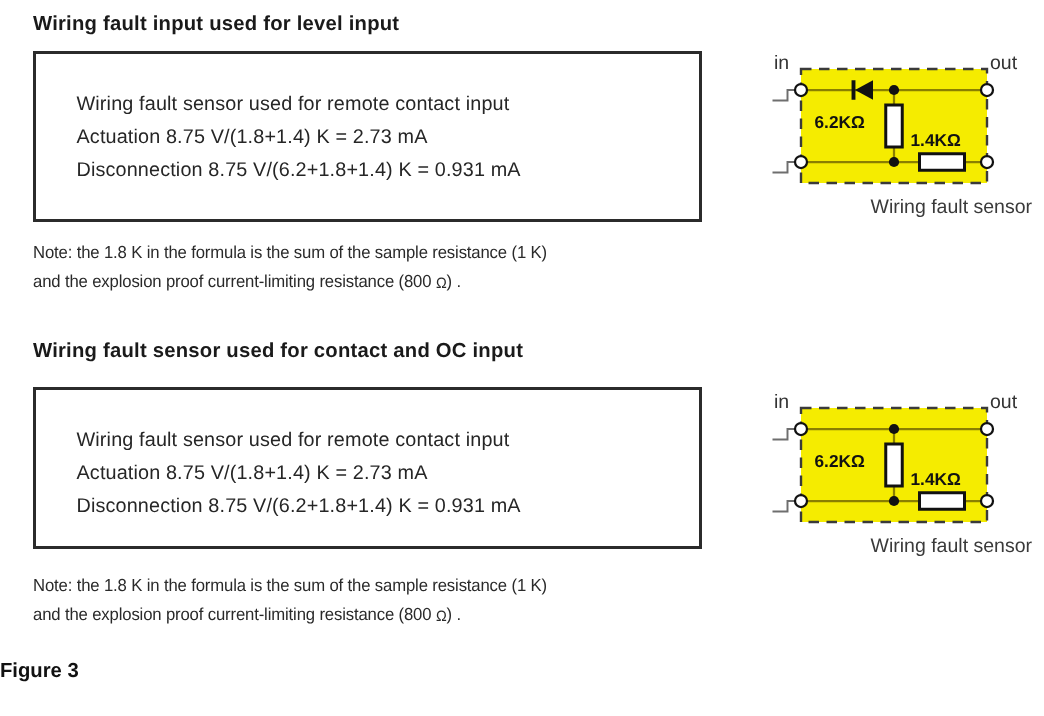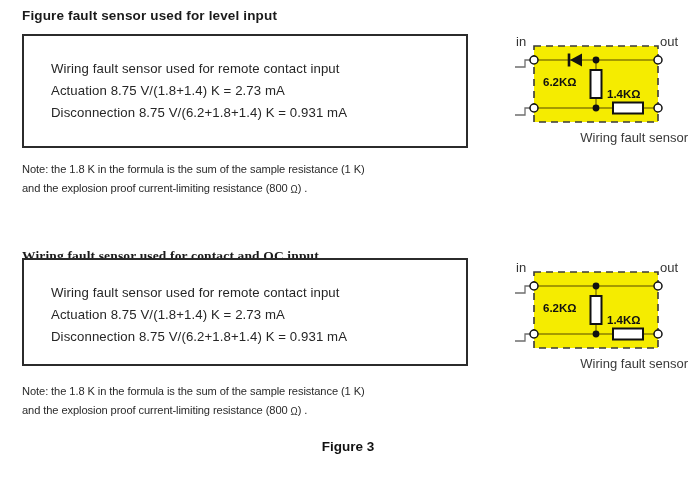--- a/index.html
+++ b/index.html
@@ -77,28 +77,28 @@
     font-size: 13px;
     color: #3a3a3a;
     white-space: nowrap;
   }
 
   
   .figure-caption {
     font-size: 13.5px;
     font-weight: bold;
     color: #111111;
-    text-align: center;
+    text-align: left;
     white-space: nowrap;
   }
 </style>
 </head>
 <body>
 
-<div class="abs section-heading" style="left:22px; top:8px;">Figure fault sensor used for level input</div>
+<div class="abs section-heading" style="left:22px; top:8px;">Wiring fault input used for level input</div>
 
 <div class="abs formula-box" style="left:22px; top:34px; width:446px; height:114px;">
   <div class="formula-lines">
     <div class="formula-line">Wiring fault sensor used for remote contact input</div>
     <div class="formula-line">Actuation 8.75 V/(1.8+1.4) K = 2.73 mA</div>
     <div class="formula-line">Disconnection 8.75 V/(6.2+1.8+1.4) K = 0.931 mA</div>
   </div>
 </div>
 
 <div class="abs note-block" style="left:22px; top:159px; width:440px;">
@@ -138,21 +138,21 @@
     <circle cx="150" cy="72" r="4" fill="#ffffff" stroke="#111111" stroke-width="1.5"></circle>
   </svg>
 
   <div class="abs" style="left:8px; top:-2px; font-size:13px; color:#333;">in</div>
   <div class="abs" style="left:152px; top:-2px; font-size:13px; color:#333;">out</div>
   <div class="abs" style="left:35px; top:40px; font-size:11.5px; font-weight:bold; color:#111;">6.2KΩ</div>
   <div class="abs" style="left:99px; top:52px; font-size:11.5px; font-weight:bold; color:#111;">1.4KΩ</div>
   <div class="circuit-caption" style="top:94px;">Wiring fault sensor</div>
 </div>
 
-<div class="abs section-heading" style="left:22px; top:248px;font-family:Liberation Serif, serif;">Wiring fault sensor used for contact and OC input</div>
+<div class="abs section-heading" style="left:22px; top:226px;">Wiring fault sensor used for contact and OC input</div>
 
 <div class="abs formula-box" style="left:22px; top:258px; width:446px; height:108px;">
   <div class="formula-lines">
     <div class="formula-line">Wiring fault sensor used for remote contact input</div>
     <div class="formula-line">Actuation 8.75 V/(1.8+1.4) K = 2.73 mA</div>
     <div class="formula-line">Disconnection 8.75 V/(6.2+1.8+1.4) K = 0.931 mA</div>
   </div>
 </div>
 
 <div class="abs note-block" style="left:22px; top:381px; width:440px;">

